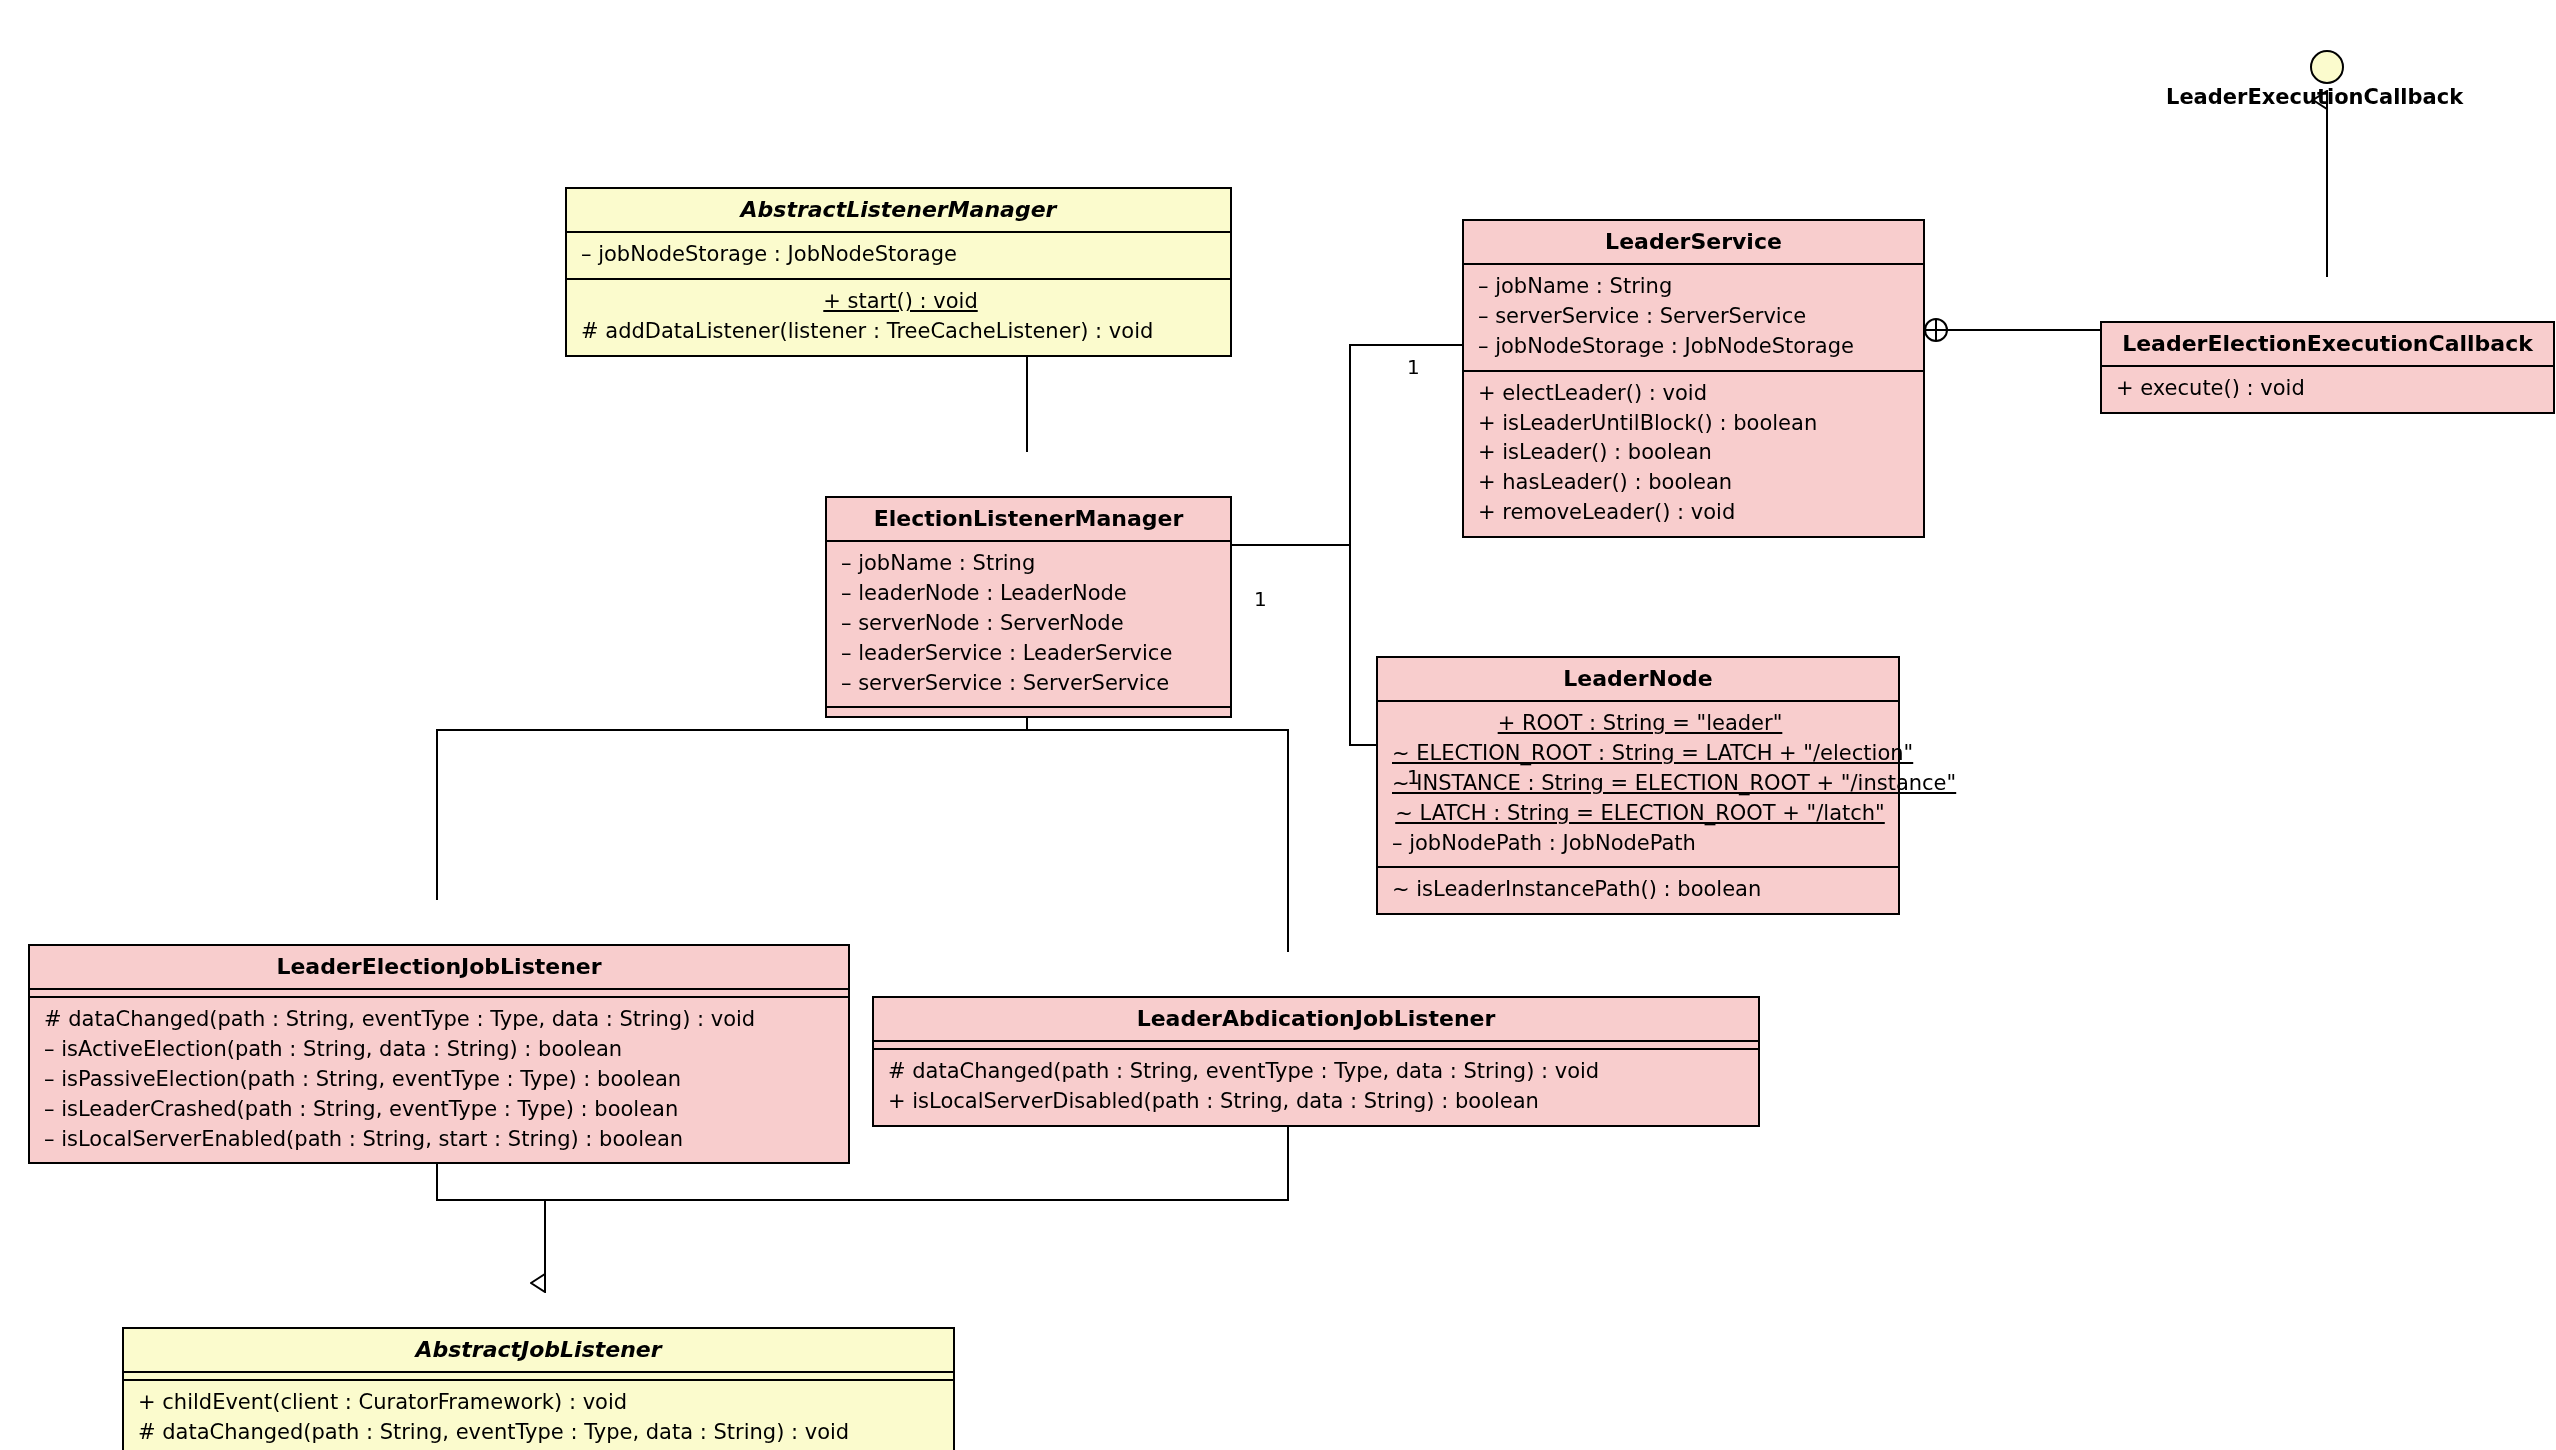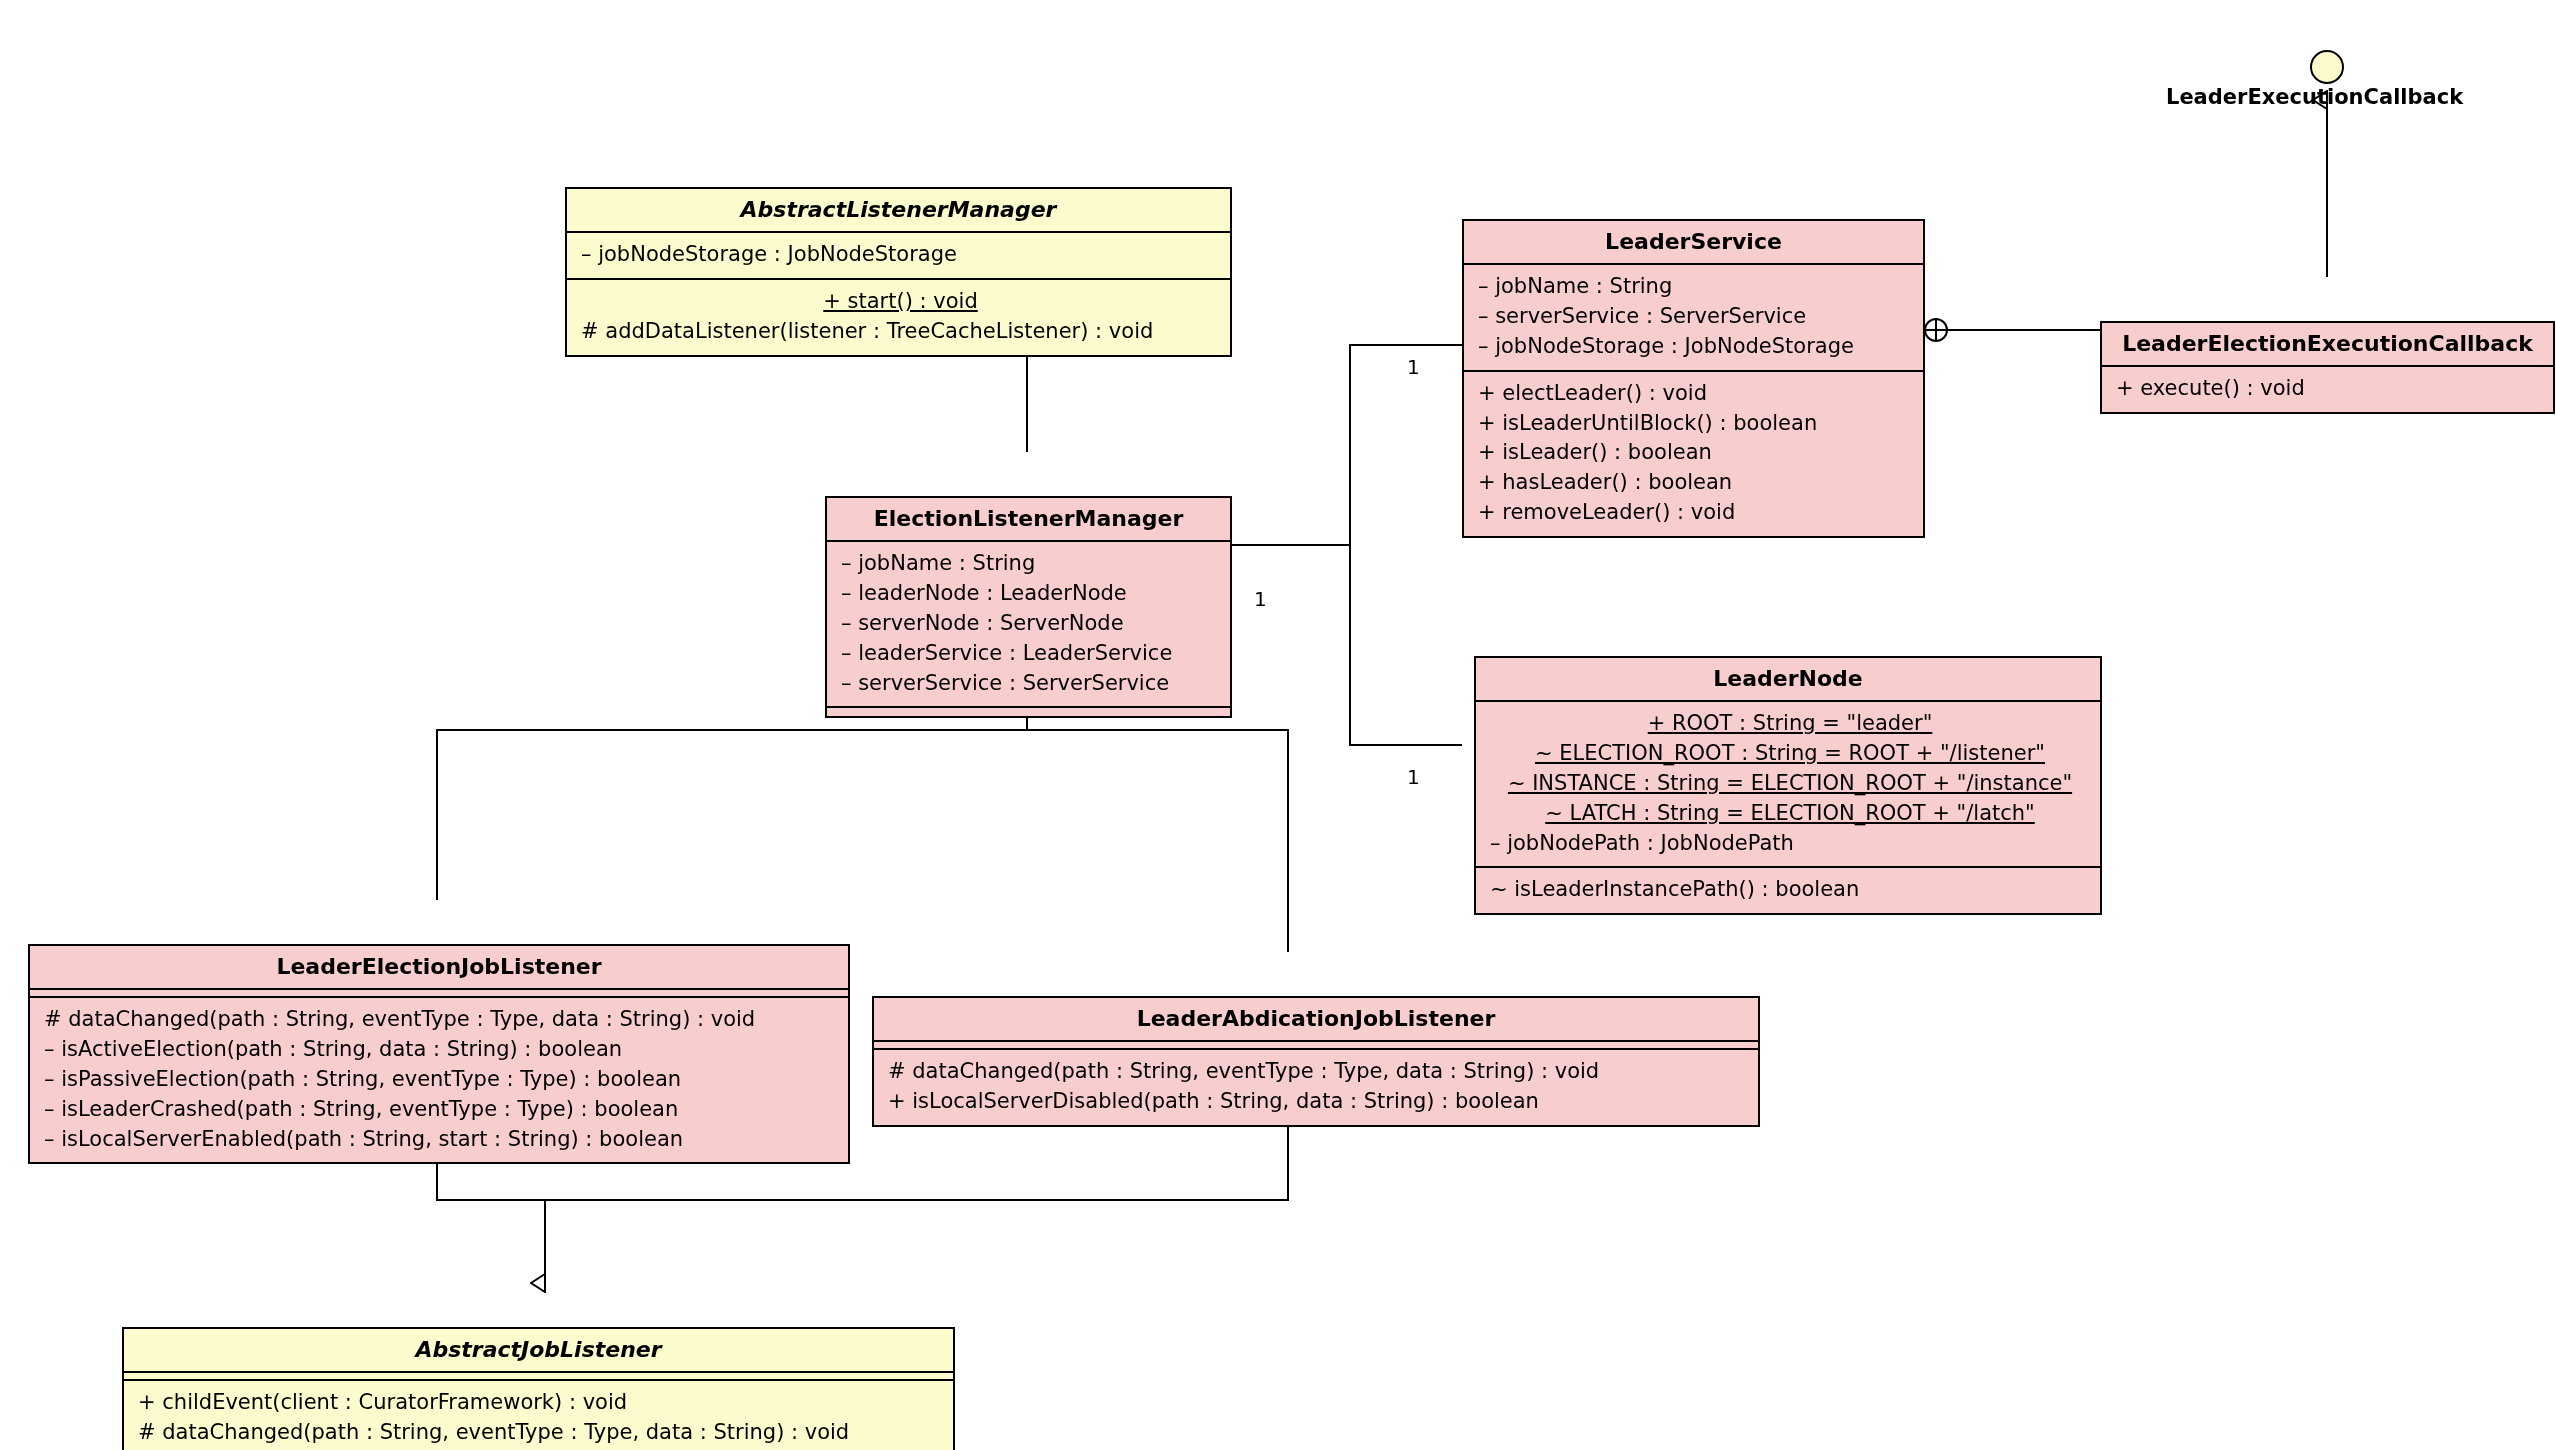--- a/index.html
+++ b/index.html
@@ -172,26 +172,26 @@
   </div>
 
   <div class="uml-class" style="left:2100px; top:277px; width:455px;">
     <div class="cls-title">LeaderElectionExecutionCallback</div>
     <div class="cls-sep"></div>
     <div class="cls-compartment">
       <div class="row">+ execute() : void</div>
     </div>
   </div>
 
-  <div class="uml-class" style="left:1474px; top:612px; width:628px;">
+  <div class="uml-class" style="left:1376px; top:612px; width:524px;">
     <div class="cls-title">LeaderNode</div>
     <div class="cls-sep"></div>
     <div class="cls-compartment">
       <div class="row static">+ ROOT : String = "leader"</div>
-      <div class="row static">~ ELECTION_ROOT : String = ROOT + "/listener"</div>
+      <div class="row static">~ ELECTION_ROOT : String = LATCH + "/election"</div>
       <div class="row static">~ INSTANCE : String = ELECTION_ROOT + "/instance"</div>
       <div class="row static">~ LATCH : String = ELECTION_ROOT + "/latch"</div>
       <div class="row">– jobNodePath : JobNodePath</div>
     </div>
     <div class="cls-sep"></div>
     <div class="cls-compartment">
       <div class="row">~ isLeaderInstancePath() : boolean</div>
     </div>
   </div>
 

